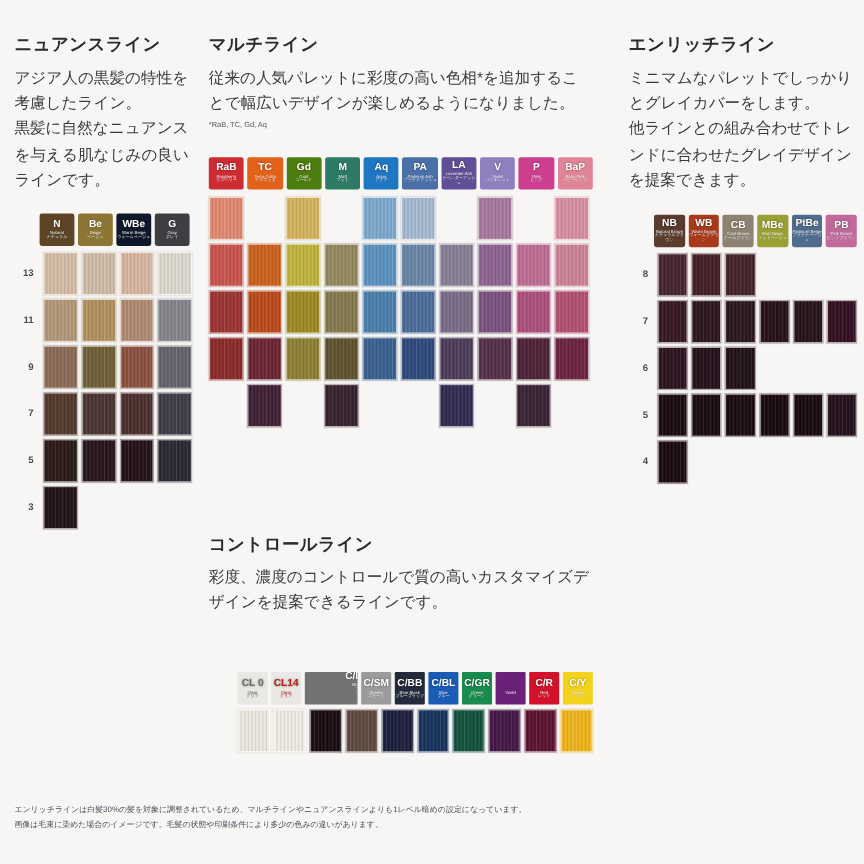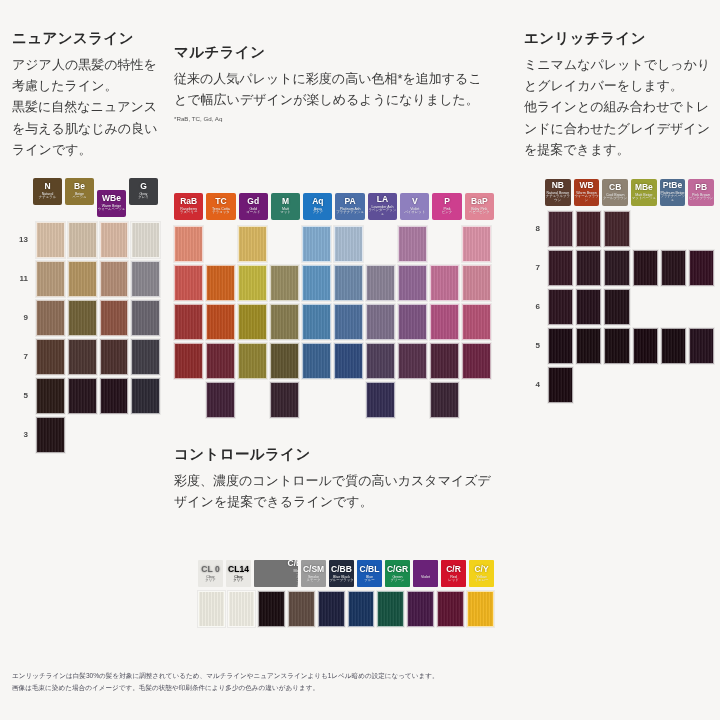--- a/index.html
+++ b/index.html
@@ -20,21 +20,21 @@
   }
   .sec-desc{
     font-size:13px;line-height:1.62;color:#3a3a3a;margin:0;
   }
   .sec-note{
     font-size:6.2px;color:#555;margin:5px 0 0 0;line-height:1.3;
   }
 
   
   .col-nuance{position:absolute;left:12px;top:30px;width:148px;}
-  .col-multi{position:absolute;left:174px;top:44px;width:320px;}
+  .col-multi{position:absolute;left:174px;top:30px;width:320px;}
   .col-enrich{position:absolute;left:524px;top:30px;width:190px;}
   .col-control{position:absolute;left:174px;top:446px;width:320px;}
 
   
   .chip-row{display:flex;gap:3px;}
   .chip{
     width:29px;height:27px;
     border-radius:2px;
     display:flex;flex-direction:column;
     align-items:center;justify-content:center;
@@ -42,21 +42,21 @@
     text-align:center;
     overflow:hidden;
     box-sizing:border-box;
     position:relative;
   }
   .chip .code{font-size:8.5px;font-weight:bold;line-height:1;text-shadow:0 0 2px rgba(0,0,0,.45);}
   .chip .en{font-size:3.6px;line-height:1.15;margin-top:1.5px;opacity:.96;text-shadow:0 0 1px rgba(0,0,0,.4);}
   .chip .jp{font-size:3.4px;line-height:1.15;opacity:.92;text-shadow:0 0 1px rgba(0,0,0,.4);}
 
   
-  .chip-multi{width:45px;height:27px;margin-top:48px;}
+  .chip-multi{width:45px;height:27px;}
   .chip-ctrl{width:29px;height:27px;border-radius:1px;}
 
   
   .sw{
     width:29px;height:36px;
     border:1px solid rgba(255,255,255,.65);
     box-sizing:border-box;
     position:relative;
     box-shadow:0 0 0 1px rgba(0,0,0,.05);
   }
@@ -102,21 +102,21 @@
         <div class="chip " style="background: rgb(92, 69, 38);">
           <div class="code">N</div>
           <div class="en">Natural</div>
           <div class="jp">ナチュラル</div>
         </div>
         <div class="chip " style="background: rgb(141, 118, 52);">
           <div class="code">Be</div>
           <div class="en">Beige</div>
           <div class="jp">ベージュ</div>
         </div>
-        <div class="chip " style="background: #701a75; margin-top: 12px;">
+        <div class="chip " style="background: #0f172a;">
           <div class="code">WBe</div>
           <div class="en">Warm Beige</div>
           <div class="jp">ウォームベージュ</div>
         </div>
         <div class="chip " style="background: rgb(62, 63, 66);">
           <div class="code">G</div>
           <div class="en">Gray</div>
           <div class="jp">グレイ</div>
         </div>
       </div>
@@ -174,21 +174,21 @@
         <div class="chip chip-multi" style="background: rgb(207, 43, 50);">
           <div class="code">RaB</div>
           <div class="en">Raspberry</div>
           <div class="jp">ラズベリー</div>
         </div>
         <div class="chip chip-multi" style="background: rgb(226, 98, 26);">
           <div class="code">TC</div>
           <div class="en">Terra Cotta</div>
           <div class="jp">テラコッタ</div>
         </div>
-        <div class="chip chip-multi" style="background: #701a75;">
+        <div class="chip chip-multi" style="background: #4d7c0f;">
           <div class="code">Gd</div>
           <div class="en">Gold</div>
           <div class="jp">ゴールド</div>
         </div>
         <div class="chip chip-multi" style="background: rgb(46, 123, 101);">
           <div class="code">M</div>
           <div class="en">Matt</div>
           <div class="jp">マット</div>
         </div>
         <div class="chip chip-multi" style="background: rgb(31, 118, 194);">
@@ -373,21 +373,21 @@
 
   <div class="col-control">
     <div class="sec-title">コントロールライン</div>
     <div class="sec-desc">彩度、濃度のコントロールで質の高いカスタマイズデザインを提案できるラインです。</div>
     <div class="chip-row" style="margin-top:48px;margin-left:24px;">
         <div class="chip chip-ctrl" style="background: rgb(233, 232, 228); color: rgb(107, 107, 107);">
           <div class="code">CL 0</div>
           <div class="en">Clear</div>
           <div class="jp">クリア</div>
         </div>
-        <div class="chip chip-ctrl" style="background: rgb(233, 232, 228); color: #000000;">
+        <div class="chip chip-ctrl" style="background: rgb(233, 232, 228); color: #b91c1c;">
           <div class="code">CL14</div>
           <div class="en">Clear</div>
           <div class="jp">クリア</div>
         </div>
         <div class="chip chip-ctrl" style="background: #737373; padding-left: 44px;">
           <div class="code">C/BK</div>
           <div class="en">Black</div>
           <div class="jp">ブラック</div>
         </div>
         <div class="chip chip-ctrl" style="background: rgb(155, 155, 155);">

